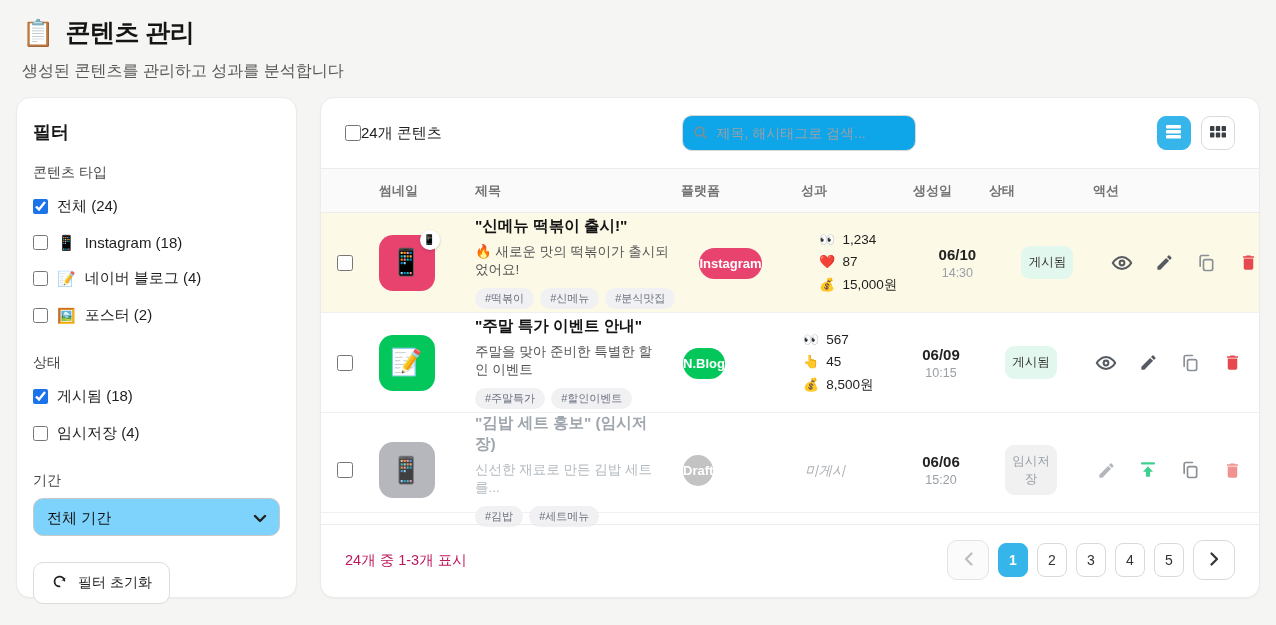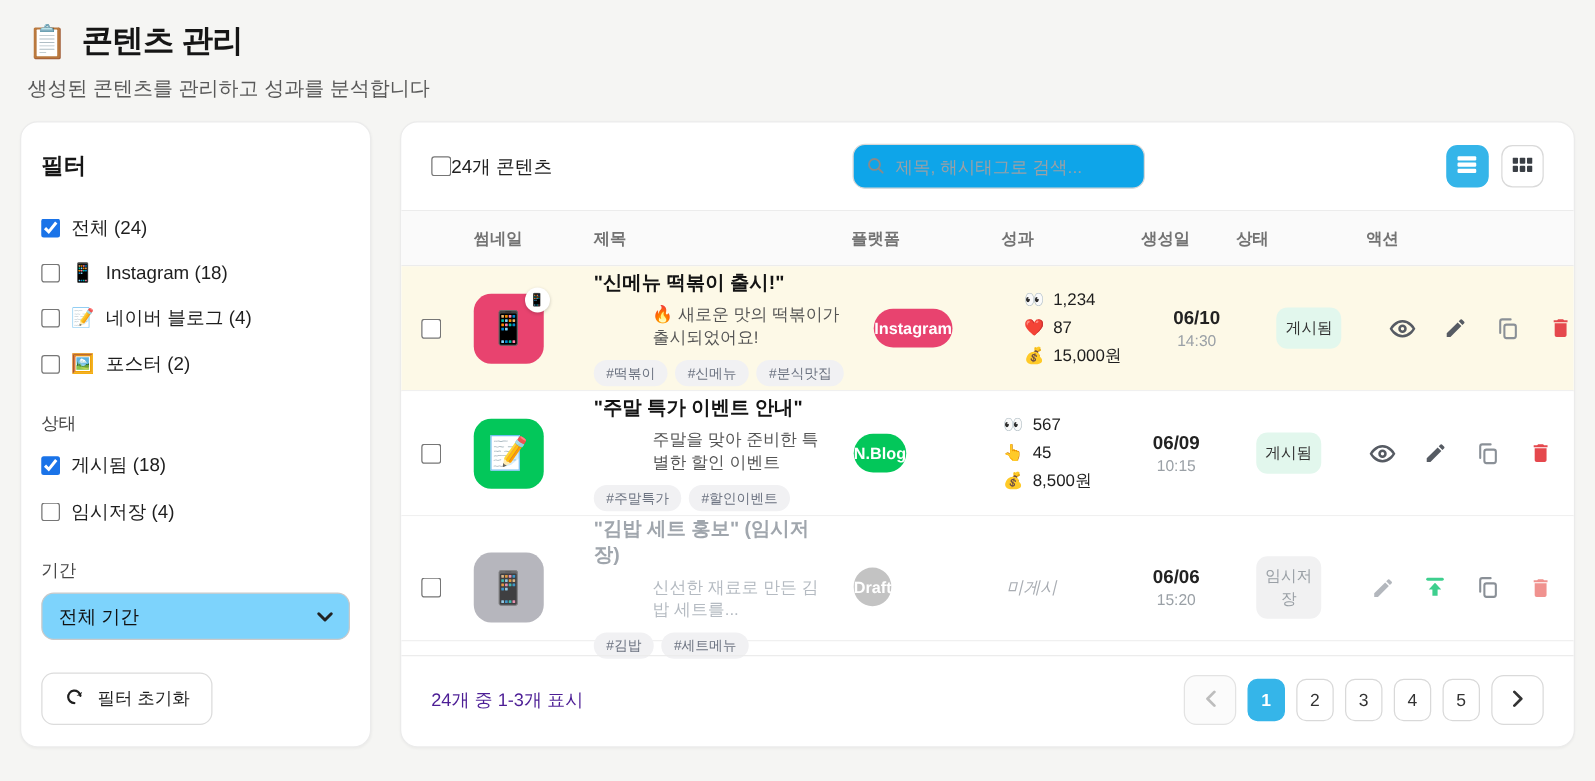--- a/index.html
+++ b/index.html
@@ -63,21 +63,21 @@
   .thumb { width:56px; height:56px; border-radius:14px; display:flex; align-items:center; justify-content:center; font-size:26px; }
   .thumb-pink { background:#e8436f; }
   .thumb-green { background:#03c75a; }
   .thumb-gray { background:#b6b6bd; }
   .thumb-gray .thumb-emoji { opacity:.65; }
   .thumb-badge { position:absolute; top:-5px; right:-5px; width:20px; height:20px; border-radius:50%; background:#fff;
       display:flex; align-items:center; justify-content:center; font-size:10px; box-shadow:0 1px 3px rgba(0,0,0,.2); }
 
   .cell-title { padding:0 12px 0 10px; }
   .row-title { font-size:15.5px; font-weight:700; color:#141414; }
-  .row-desc { margin-top:6px; font-size:13.5px; color:#555;margin-left:47px; }
+  .row-desc { margin-top:6px; font-size:13.5px; color:#555; }
   .row-tags { margin-top:9px; display:flex; gap:6px; }
   .tag { background:#f1f1f3; color:#6b7280; font-size:11px; padding:3px 10px; border-radius:999px; white-space:nowrap; }
   .trow.muted .row-title { color:#a0a6ad; }
   .trow.muted .row-desc { color:#b5bbc2; }
 
   .platform-pill { width:78px; justify-self:start; margin-left:12px; text-align:center; padding:8px 0;
       border-radius:999px; color:#fff; font-size:13px; font-weight:700; }
   .pill-instagram { background:#e8436f; }
   .pill-nblog { background:#03c75a; }
   .pill-draft { background:#c3c3c3; }
@@ -95,21 +95,21 @@
       line-height:1.45; text-align:center; }
   .status-published { background:#e2f7ed; color:#333; }
   .status-draft { background:#f1f1f2; color:#9aa0a6; }
 
   .actions { display:flex; align-items:center; gap:20px; padding-left:12px; }
   .action-btn { width:22px; height:22px; border:none; background:none; padding:0; display:flex;
       align-items:center; justify-content:center; cursor:pointer; }
 
   
   .table-footer { margin-top:auto; display:flex; align-items:center; padding:15px 24px 17px; border-top:1px solid #ececec; }
-  .footer-summary { font-size:14.5px; color:#4c1d95; }
+  .footer-summary { font-size:14.5px; color:#be185d; }
   .pagination { margin-left:auto; display:flex; align-items:center; gap:9px; }
   .page-nav { width:42px; height:40px; border-radius:10px; border:1px solid #e3e3e3; background:#fbfbfb;
       display:flex; align-items:center; justify-content:center; cursor:pointer; }
   .page-nav.next { background:#fff; border-color:#dadada; }
   .page-btn { width:30px; height:34px; border-radius:8px; border:1px solid #d9d9d9; background:#fff;
       font-size:14px; color:#333; display:flex; align-items:center; justify-content:center; cursor:pointer; font-family:inherit; }
   .page-btn.active { background:#35b5e9; border-color:#35b5e9; color:#fff; font-weight:700; }
 </style>
 </head>
 <body>
@@ -121,20 +121,21 @@
   </div>
   <div class="page-subtitle">생성된 콘텐츠를 관리하고 성과를 분석합니다</div>
 </div>
 
 <div class="content">
 
   <div class="card filter-card">
     <div class="filter-title">필터</div>
 
     <div class="filter-group">
+      <div class="filter-group-label">콘텐츠 타입</div>
       <label class="filter-option">
         <input type="checkbox" checked="" style="">
         <span>전체 (24)</span>
       </label>
       <label class="filter-option">
         <input type="checkbox" style="">
         <span class="option-icon">📱</span>
         <span>Instagram (18)</span>
       </label>
       <label class="filter-option">

